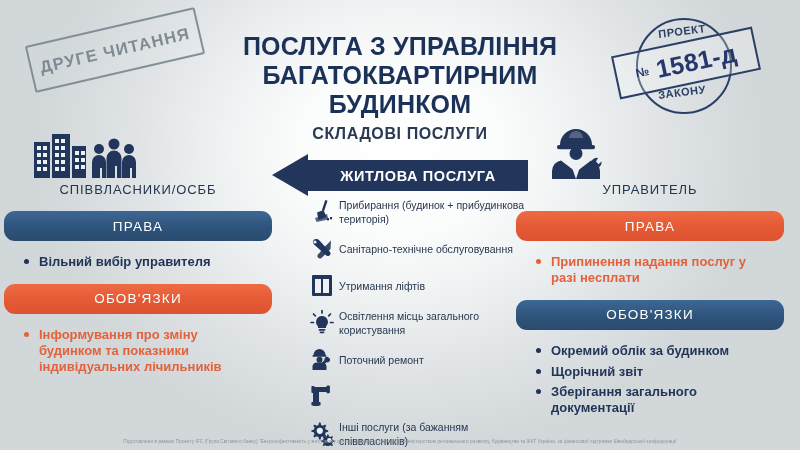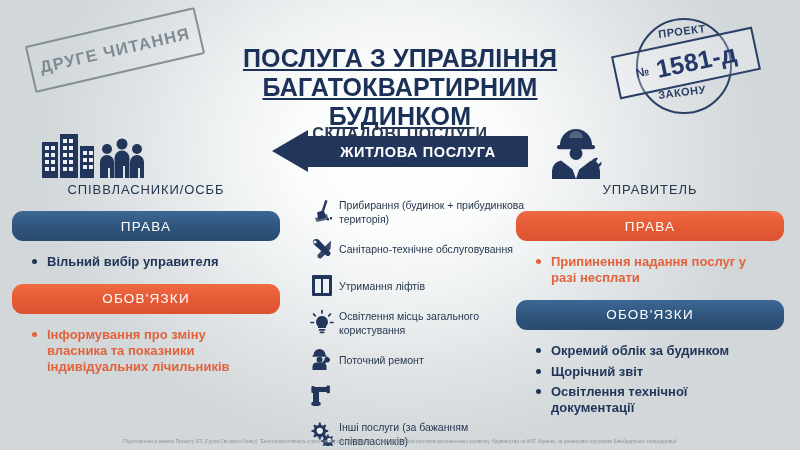--- a/index.html
+++ b/index.html
@@ -39,31 +39,30 @@
   #seal .banner{
     position:absolute;left:0px;top:29px;width:140px;height:40px;
     border:2px solid #2a3f66;background:rgba(255,255,255,.25);
     transform:rotate(-12deg);
     display:flex;align-items:center;justify-content:center;
     color:#24386a;font-weight:bold;font-size:25px;letter-spacing:.3px;
   }
   #seal .banner sup{font-size:12px;vertical-align:super;}
   
   #title{
-    position:absolute;left:190px;top:44px;width:420px;text-align:center;
+    position:absolute;left:190px;top:32px;width:420px;text-align:center;
     color:#1c3157;font-weight:bold;font-size:25px;line-height:1.16;
     letter-spacing:.2px;
-    text-decoration:underline;
   }
   
   #subcap{
     position:absolute;left:272px;top:125px;width:256px;text-align:center;
     color:#2b3a52;font-weight:bold;font-size:16px;letter-spacing:.6px;
   }
-  #arrow{position:absolute;left:272px;top:136px;width:256px;height:31px;}
+  #arrow{position:absolute;left:272px;top:160px;width:256px;height:31px;}
   #arrow .body{
     position:absolute;right:0;top:0;width:224px;height:31px;background:#22365b;
   }
   #arrow .head{
     position:absolute;left:0;top:-6px;width:0;height:0;
     border-top:21.5px solid transparent;border-bottom:21.5px solid transparent;
     border-right:36px solid #22365b;
   }
   #arrow .label{
     position:absolute;left:36px;top:0;width:220px;height:31px;
@@ -73,21 +72,21 @@
   
   #services{position:absolute;left:305px;top:196px;width:230px;}
   .srow{display:flex;align-items:center;margin-bottom:7px;}
   .srow .ic{width:34px;min-width:34px;height:30px;display:flex;align-items:center;justify-content:center;}
   .srow .tx{
     color:#26374f;font-size:10.5px;line-height:1.26;padding-top:3px;
   }
   .srow .note{display:block;font-size:6.4px;line-height:1.25;color:#4a5870;margin-top:1px;}
   
   .panel{position:absolute;top:128px;width:268px;}
-  #left-panel{left:12px;}
+  #left-panel{left:4px;}
   #right-panel{left:516px;}
   .persona{width:100%;text-align:center;}
   .persona .ptitle{
     color:#22364f;font-size:13px;font-weight:normal;letter-spacing:.9px;margin-top:2px;
   }
   .pill{
     height:30px;border-radius:11px;margin:14px 0 8px 0;
     display:flex;align-items:center;justify-content:center;
     color:#fff;font-size:13.5px;letter-spacing:1.2px;
   }
@@ -282,21 +281,21 @@
       <div class="ptitle">СПІВВЛАСНИКИ/ОСББ</div>
     </div>
 
     <div class="pill blue">ПРАВА</div>
     <ul class="blist txt-blue">
       <li>Вільний вибір управителя</li>
     </ul>
 
     <div class="pill orange">ОБОВ'ЯЗКИ</div>
     <ul class="blist txt-orange">
-      <li>Інформування про зміну власника та показники індивідуальних лічильників</li>
+      <li>Інформування про зміну будинком та показники індивідуальних лічильників</li>
     </ul>
   </div>
 
   <div class="panel" id="right-panel">
     <div class="persona">
       <span>
         <svg width="120" height="52" viewBox="0 0 120 52" fill="#22365b">
           <path d="M44 17 a16 16 0 0 1 32 0 z"></path>
           <rect x="41" y="17" width="38" height="4.2" rx="2"></rect>
           <path d="M60 3 a7 7 0 0 0 -7 7 h14 a7 7 0 0 0 -7 -7z" fill="#eef1f3" opacity=".25"></path>
@@ -311,19 +310,19 @@
 
     <div class="pill orange">ПРАВА</div>
     <ul class="blist txt-orange">
       <li>Припинення надання послуг у разі несплати</li>
     </ul>
 
     <div class="pill blue">ОБОВ'ЯЗКИ</div>
     <ul class="blist txt-blue">
       <li>Окремий облік за будинком</li>
       <li>Щорічний звіт</li>
-      <li>Освітлення технічної документації</li>
+      <li>Зберігання загального документації</li>
     </ul>
   </div>
 
   <div id="footer">Підготовлено в рамках Проекту IFC (Група Світового банку) "Енергоефективність у житловому секторі України" у співпраці з Міністерством регіонального розвитку, будівництва та ЖКГ України, за фінансової підтримки Швейцарської конфедерації</div>
 
 </div>
 
 </body></html>

